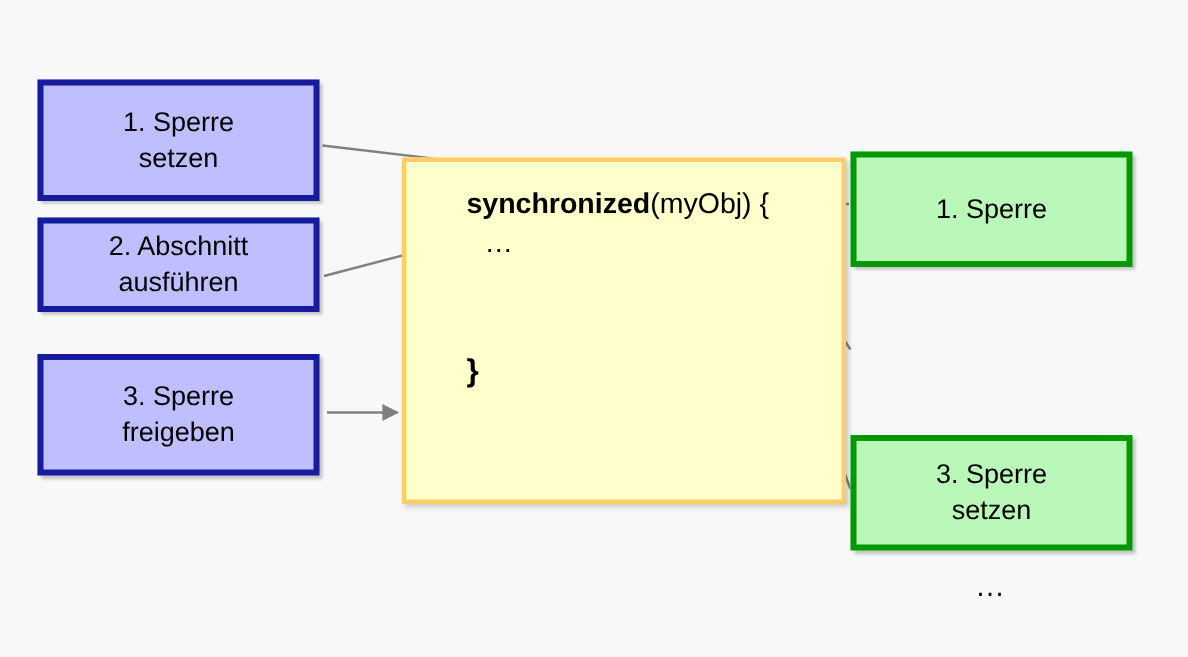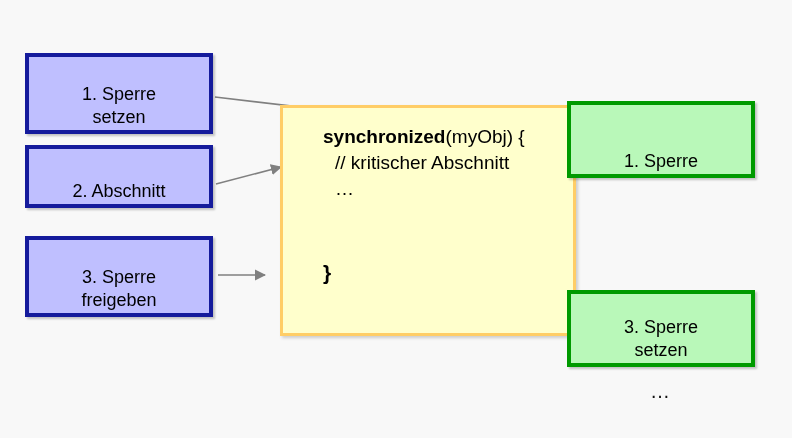--- a/index.html
+++ b/index.html
@@ -29,21 +29,21 @@
     height: 438px;
     pointer-events: none;
   }
   
   .box {
     position: absolute;
     box-sizing: border-box;
     display: flex;
     flex-direction: column;
     align-items: center;
-    justify-content: flex-end;
+    justify-content: center;
     text-align: center;
     color: #000000;
     line-height: 1.32;
     box-shadow: 2px 2px 2px rgba(0,0,0,0.22);
   }
   .box .line {
     display: block;
     white-space: nowrap;
   }
   
@@ -123,32 +123,32 @@
     <path d="M 567 326 L 509 170" stroke="#808080" stroke-width="1.6" fill="none" marker-end="url(#ah)"></path>
   </svg>
 
   <div class="box box-blue" style="left:25px; top:53px; width:188px; height:81px;">
     <span class="line">1. Sperre</span>
     <span class="line">setzen</span>
   </div>
 
   <div class="box box-blue" style="left:25px; top:145px; width:188px; height:63px;">
     <span class="line">2. Abschnitt</span>
+    <span class="line">ausführen</span>
   </div>
 
   <div class="box box-blue" style="left:25px; top:236px; width:188px; height:81px;">
     <span class="line">3. Sperre</span>
     <span class="line">freigeben</span>
   </div>
 
-  <div class="box-code" style="position:absolute; left:280px; top:105px; width:250px; height:209px;padding-left:40px;">
+  <div class="box-code" style="position:absolute; left:268px; top:105px; width:250px; height:209px;padding-left:40px;">
     <span class="code-line">
       <span class="kw">synchronized</span><span>(myObj) {</span>
     </span>
-    <span class="code-line code-indent">// kritischer Abschnitt</span>
     <span class="code-line code-indent">…</span>
     <span class="code-gap"></span>
     <span class="code-close">}</span>
   </div>
 
   <div class="box box-green" style="left:567px; top:101px; width:188px; height:77px;">
     <span class="line">1. Sperre</span>
   </div>
 
 

